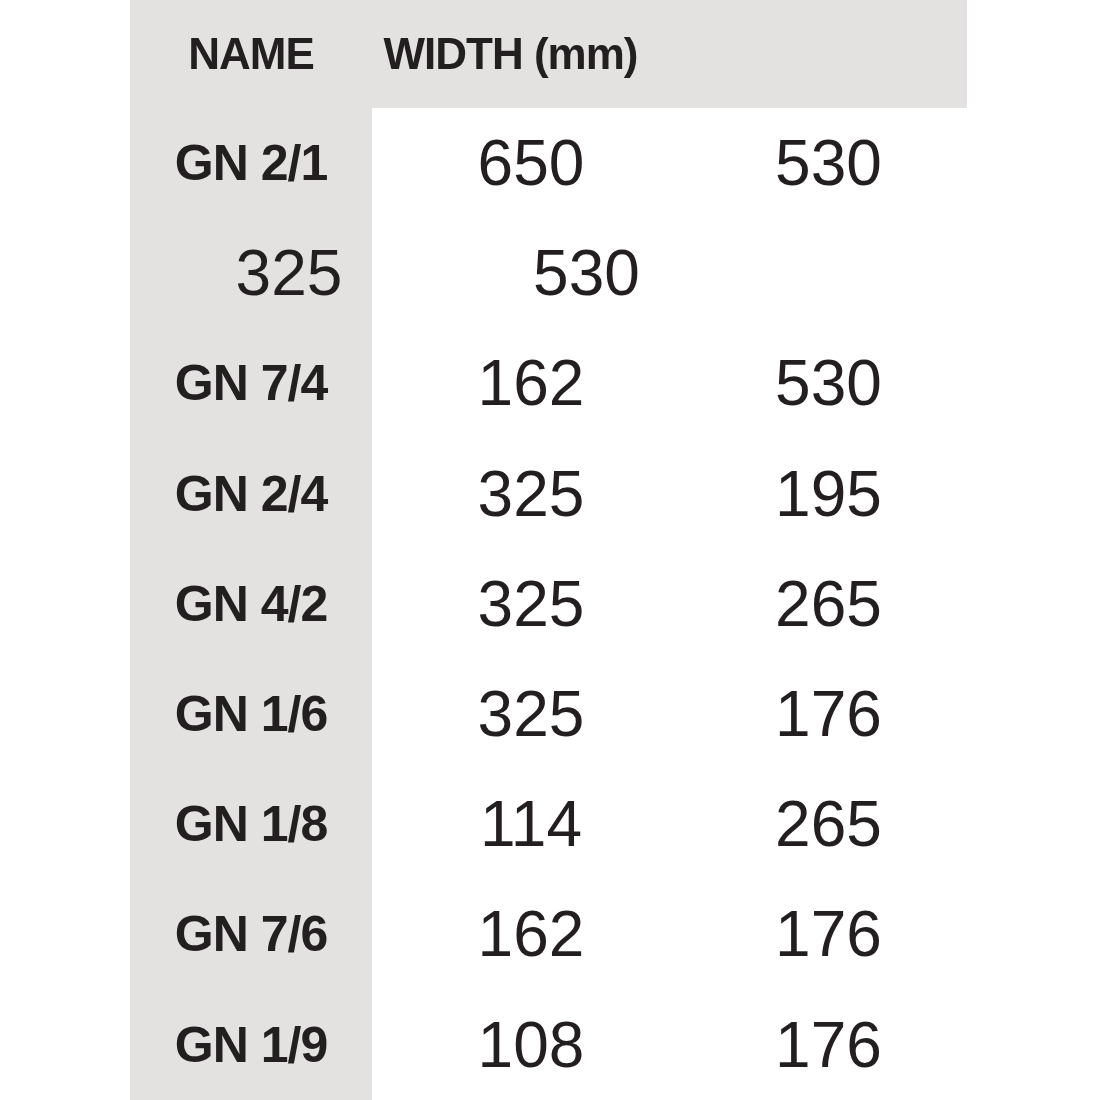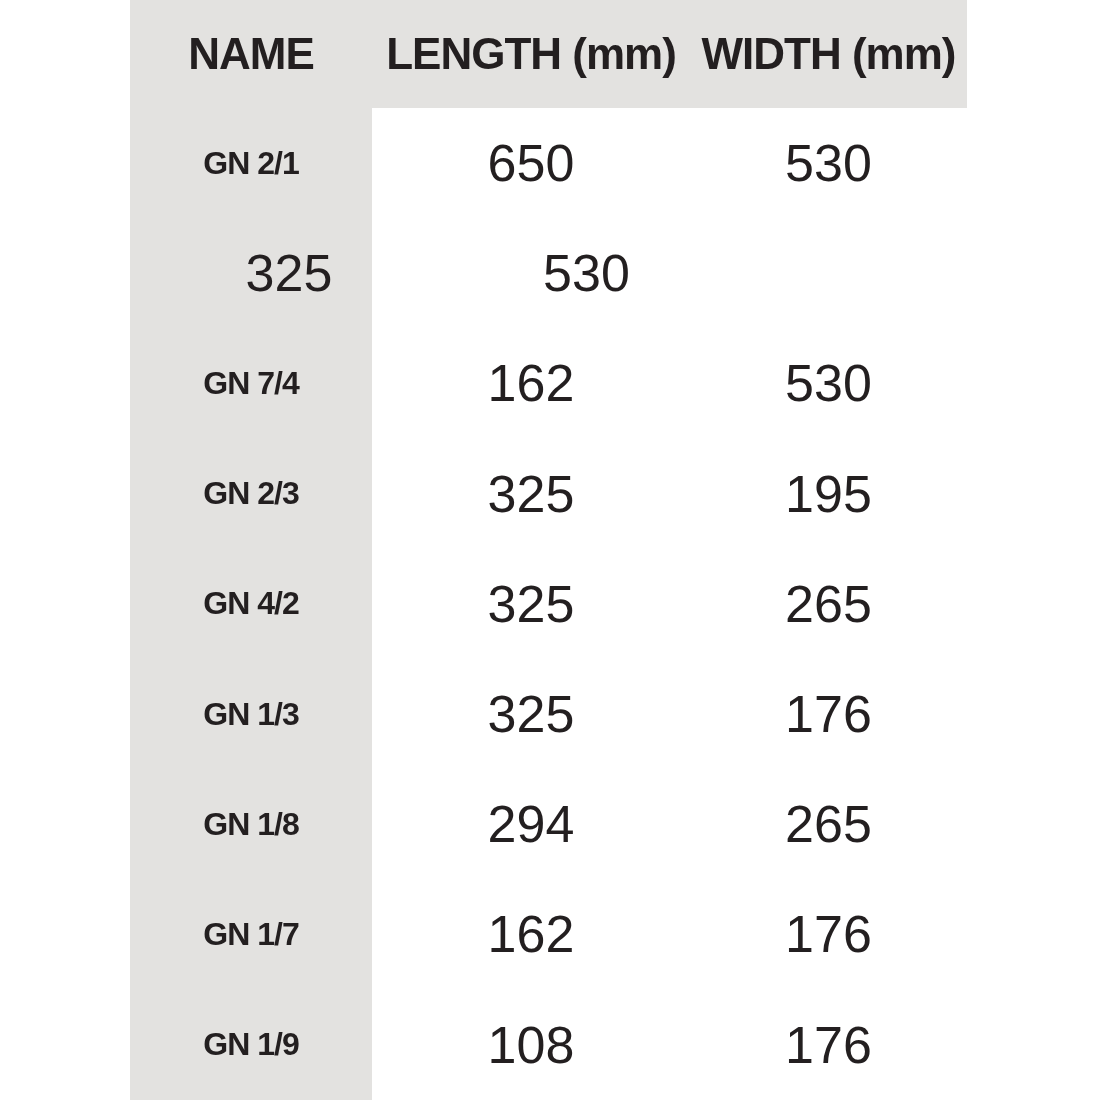--- a/index.html
+++ b/index.html
@@ -55,79 +55,78 @@
   }
   .c0 { width: 242px; }
   .c1 { width: 318px; }
   .c2 { width: 277px; }
   .header-cell {
     font-size: 44px;
     font-weight: 600;
     letter-spacing: -1px;
   }
   .name-cell {
-    font-size: 32px;
+    font-size: 50px;
     font-weight: 700;
     letter-spacing: -1px;
   }
   .num-cell {
-    font-size: 52px;
+    font-size: 64px;
     font-weight: 300;
     letter-spacing: 0px;
   }
 </style>
 </head>
 <body>
 
 <div class="col-band"></div>
 <div class="header-band"></div>
 
 <div class="size-table">
   <div class="row header-row">
     <div class="cell c0 header-cell">NAME</div>
-    <div class="cell c1 header-cell">LENGTH (mm)</div>
     <div class="cell c2 header-cell">WIDTH (mm)</div>
   </div>
   <div>
       <div class="row data-row">
         <div class="cell c0 name-cell">GN 2/1</div>
         <div class="cell c1 num-cell">650</div>
         <div class="cell c2 num-cell">530</div>
       </div>
       <div class="row data-row">
         <div class="cell c1 num-cell">325</div>
         <div class="cell c2 num-cell">530</div>
       </div>
       <div class="row data-row">
         <div class="cell c0 name-cell">GN 7/4</div>
         <div class="cell c1 num-cell">162</div>
         <div class="cell c2 num-cell">530</div>
       </div>
       <div class="row data-row">
-        <div class="cell c0 name-cell">GN 2/3</div>
+        <div class="cell c0 name-cell">GN 2/4</div>
         <div class="cell c1 num-cell">325</div>
         <div class="cell c2 num-cell">195</div>
       </div>
       <div class="row data-row">
         <div class="cell c0 name-cell">GN 4/2</div>
         <div class="cell c1 num-cell">325</div>
         <div class="cell c2 num-cell">265</div>
       </div>
       <div class="row data-row">
-        <div class="cell c0 name-cell">GN 1/3</div>
+        <div class="cell c0 name-cell">GN 1/6</div>
         <div class="cell c1 num-cell">325</div>
         <div class="cell c2 num-cell">176</div>
       </div>
       <div class="row data-row">
         <div class="cell c0 name-cell">GN 1/8</div>
-        <div class="cell c1 num-cell">294</div>
+        <div class="cell c1 num-cell">114</div>
         <div class="cell c2 num-cell">265</div>
       </div>
       <div class="row data-row">
-        <div class="cell c0 name-cell">GN 1/7</div>
+        <div class="cell c0 name-cell">GN 7/6</div>
         <div class="cell c1 num-cell">162</div>
         <div class="cell c2 num-cell">176</div>
       </div>
       <div class="row data-row">
         <div class="cell c0 name-cell">GN 1/9</div>
         <div class="cell c1 num-cell">108</div>
         <div class="cell c2 num-cell">176</div>
       </div>
     </div>
 </div>

